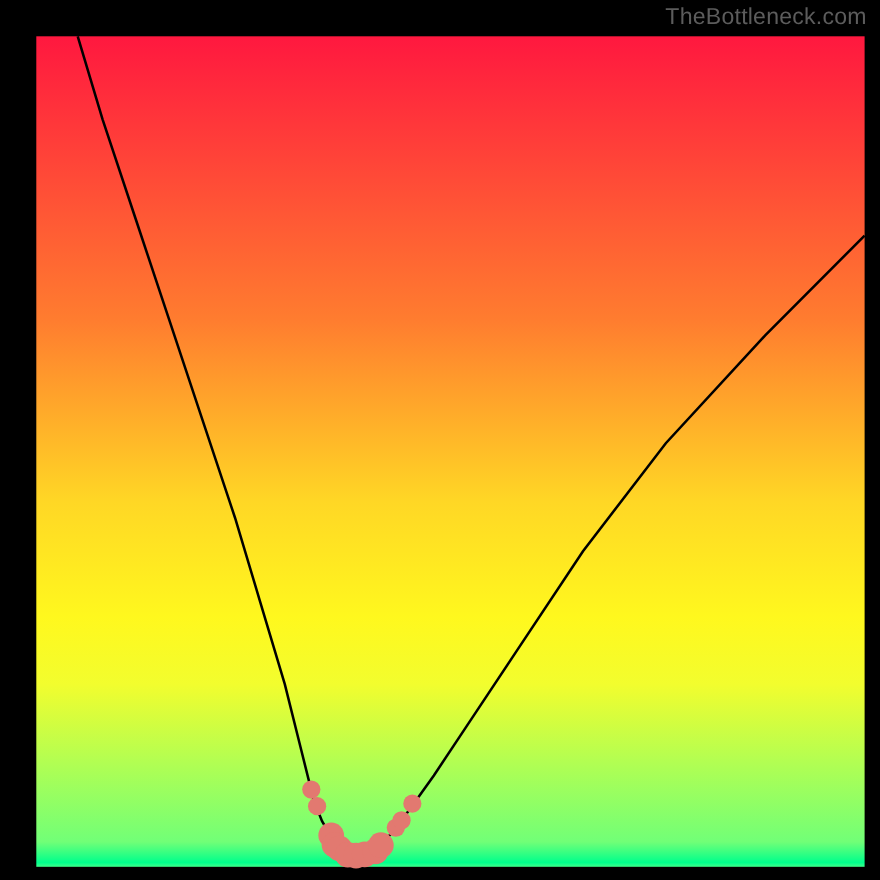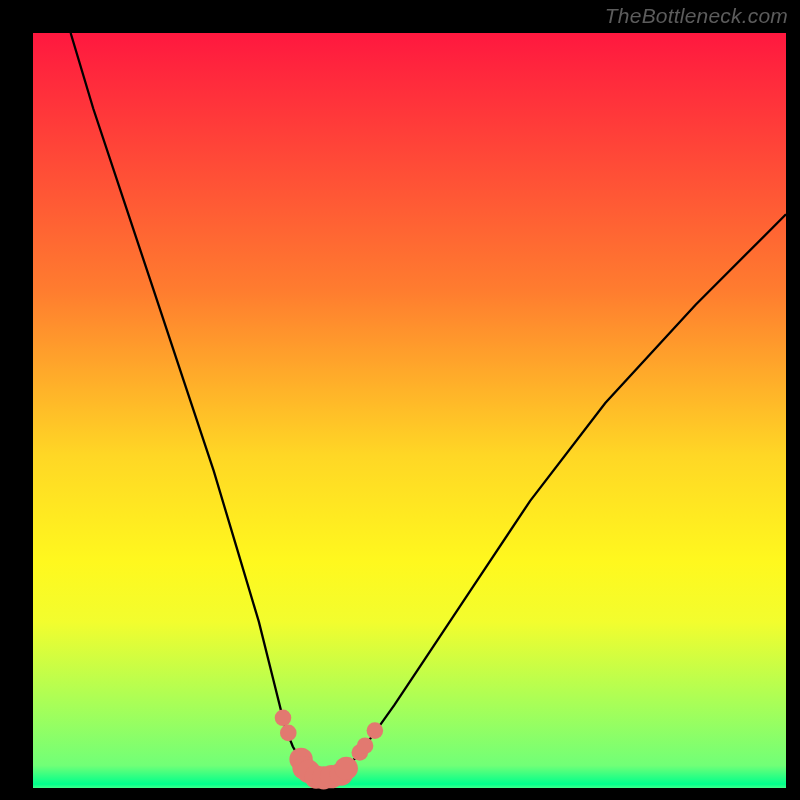--- a/index.html
+++ b/index.html
@@ -38,21 +38,20 @@
     );
   }
   .watermark {
     position: absolute;
     top: 4px;
     right: 12px;
     color: #5c5c5c;
     font-size: 21px;
     font-weight: 500;
     letter-spacing: 0.2px;
-    font-style: italic;
   }
   svg.curves {
     position: absolute;
     top: 33px;
     left: 33px;
     width: 753px;
     height: 755px;
     overflow: visible;
   }
   .curve-line {

